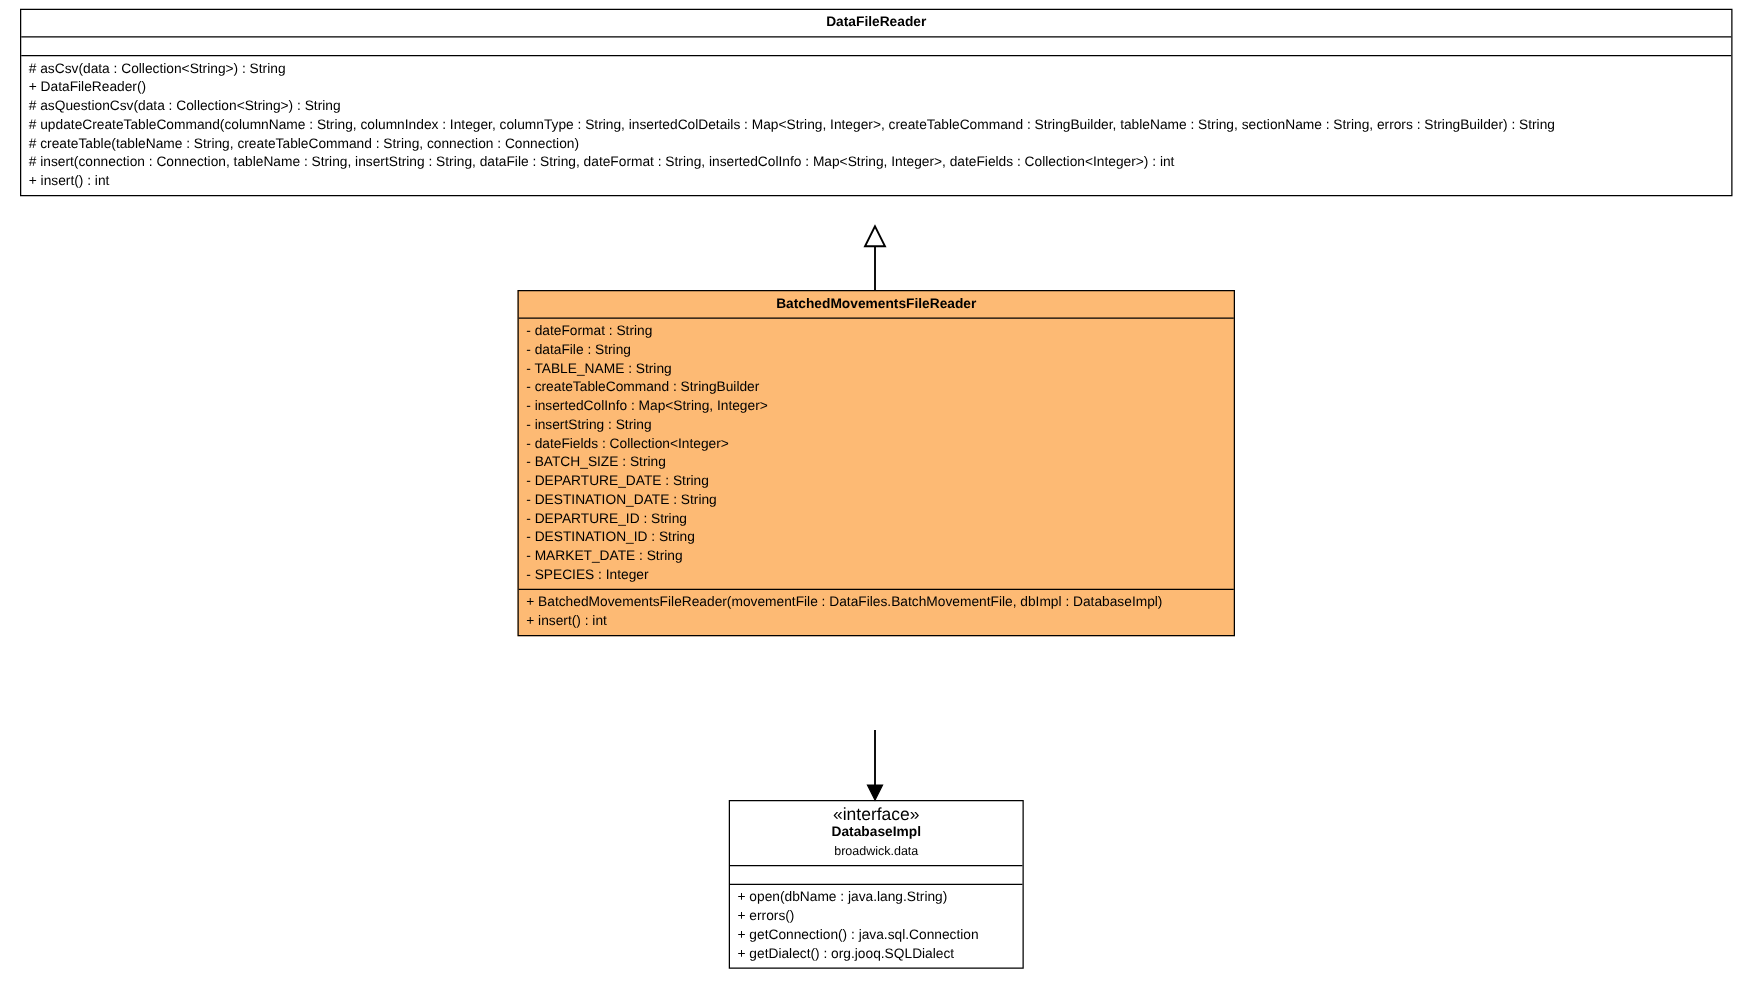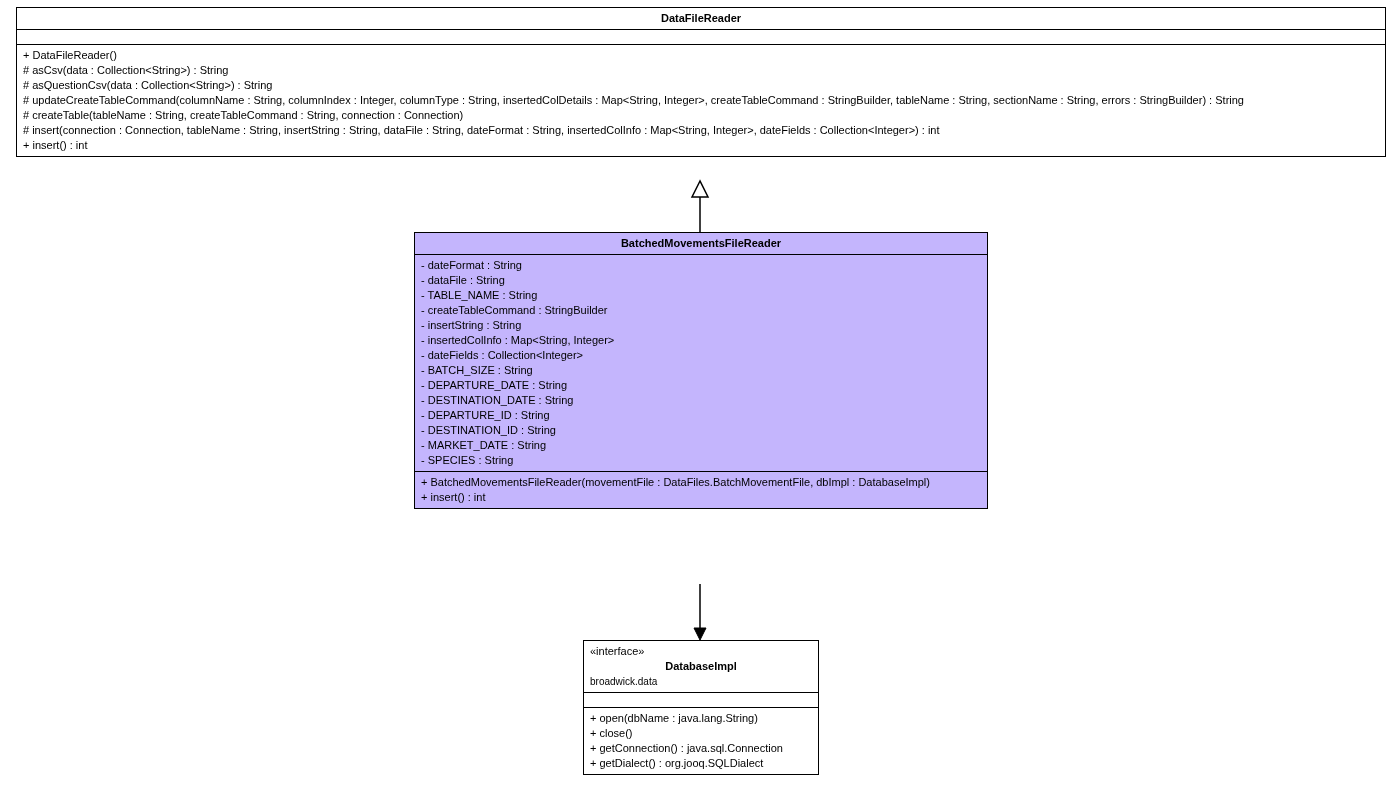--- a/index.html
+++ b/index.html
@@ -11,101 +11,102 @@
     width: 1400px;
     height: 800px;
     position: relative;
   }
   .uml-box {
     position: absolute;
     border: 1.5px solid #000;
     background: #fff;
   }
   .highlighted {
-    background: #c4b5fd;
+    background: #fdba74;
   }
   .section {
     border-bottom: 1.5px solid #000;
     padding: 3px 6px;
     line-height: 15px;
   }
   .section:last-child {
     border-bottom: none;
   }
   .title {
     text-align: center;
     font-weight: bold;
   }
   .subtitle {
-    text-align: left;
+    text-align: center;
     font-size: 10px;
   }
   .stereotype {
-    font-size: 11px;
+    text-align: center;
+    font-size: 14px;
   }
   .empty-section {
     min-height: 8px;
   }
   svg {
     position: absolute;
     top: 0;
     left: 0;
   }
 </style>
 </head>
 <body>
 
 <div class="uml-box" style="left:16px; top:7px; width:1368px;">
   <div class="section title">DataFileReader</div>
   <div class="section empty-section"></div>
   <div class="section">
+    <div># asCsv(data : Collection&lt;String&gt;) : String</div>
     <div>+ DataFileReader()</div>
-    <div># asCsv(data : Collection&lt;String&gt;) : String</div>
     <div># asQuestionCsv(data : Collection&lt;String&gt;) : String</div>
     <div># updateCreateTableCommand(columnName : String, columnIndex : Integer, columnType : String, insertedColDetails : Map&lt;String, Integer&gt;, createTableCommand : StringBuilder, tableName : String, sectionName : String, errors : StringBuilder) : String</div>
     <div># createTable(tableName : String, createTableCommand : String, connection : Connection)</div>
     <div># insert(connection : Connection, tableName : String, insertString : String, dataFile : String, dateFormat : String, insertedColInfo : Map&lt;String, Integer&gt;, dateFields : Collection&lt;Integer&gt;) : int</div>
     <div>+ insert() : int</div>
   </div>
 </div>
 
 <div class="uml-box highlighted" style="left:414px; top:232px; width:572px;">
   <div class="section title">BatchedMovementsFileReader</div>
   <div class="section">
     <div>- dateFormat : String</div>
     <div>- dataFile : String</div>
     <div>- TABLE_NAME : String</div>
     <div>- createTableCommand : StringBuilder</div>
+    <div>- insertedColInfo : Map&lt;String, Integer&gt;</div>
     <div>- insertString : String</div>
-    <div>- insertedColInfo : Map&lt;String, Integer&gt;</div>
     <div>- dateFields : Collection&lt;Integer&gt;</div>
     <div>- BATCH_SIZE : String</div>
     <div>- DEPARTURE_DATE : String</div>
     <div>- DESTINATION_DATE : String</div>
     <div>- DEPARTURE_ID : String</div>
     <div>- DESTINATION_ID : String</div>
     <div>- MARKET_DATE : String</div>
-    <div>- SPECIES : String</div>
+    <div>- SPECIES : Integer</div>
   </div>
   <div class="section">
     <div>+ BatchedMovementsFileReader(movementFile : DataFiles.BatchMovementFile, dbImpl : DatabaseImpl)</div>
     <div>+ insert() : int</div>
   </div>
 </div>
 
 <div class="uml-box" style="left:583px; top:640px; width:234px;">
   <div class="section">
     <div class="stereotype">«interface»</div>
     <div class="title">DatabaseImpl</div>
     <div class="subtitle">broadwick.data</div>
   </div>
   <div class="section empty-section"></div>
   <div class="section">
     <div>+ open(dbName : java.lang.String)</div>
-    <div>+ close()</div>
+    <div>+ errors()</div>
     <div>+ getConnection() : java.sql.Connection</div>
     <div>+ getDialect() : org.jooq.SQLDialect</div>
   </div>
 </div>
 
 <svg width="1400" height="800">
 
   <line x1="700" y1="232" x2="700" y2="197" stroke="#000" stroke-width="1.5"></line>
   <polygon points="700,181 692,197 708,197" fill="#fff" stroke="#000" stroke-width="1.5"></polygon>
 

